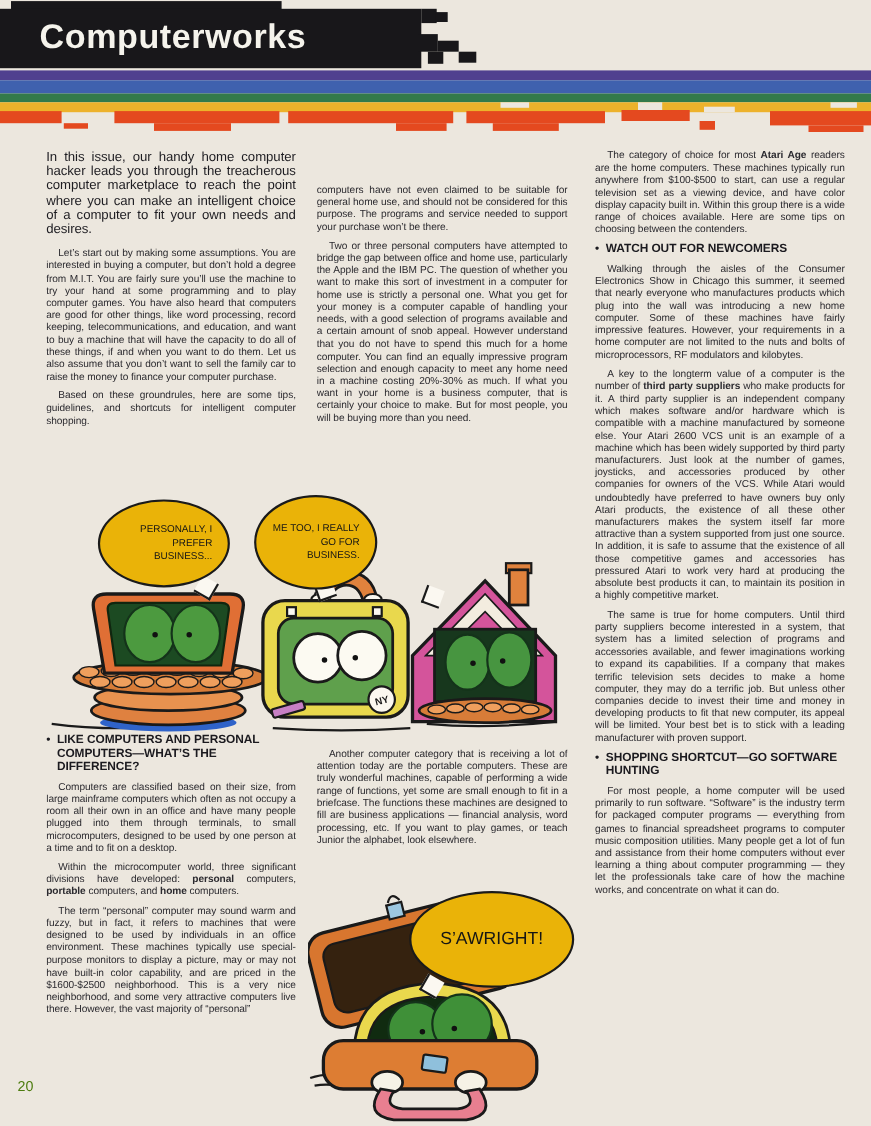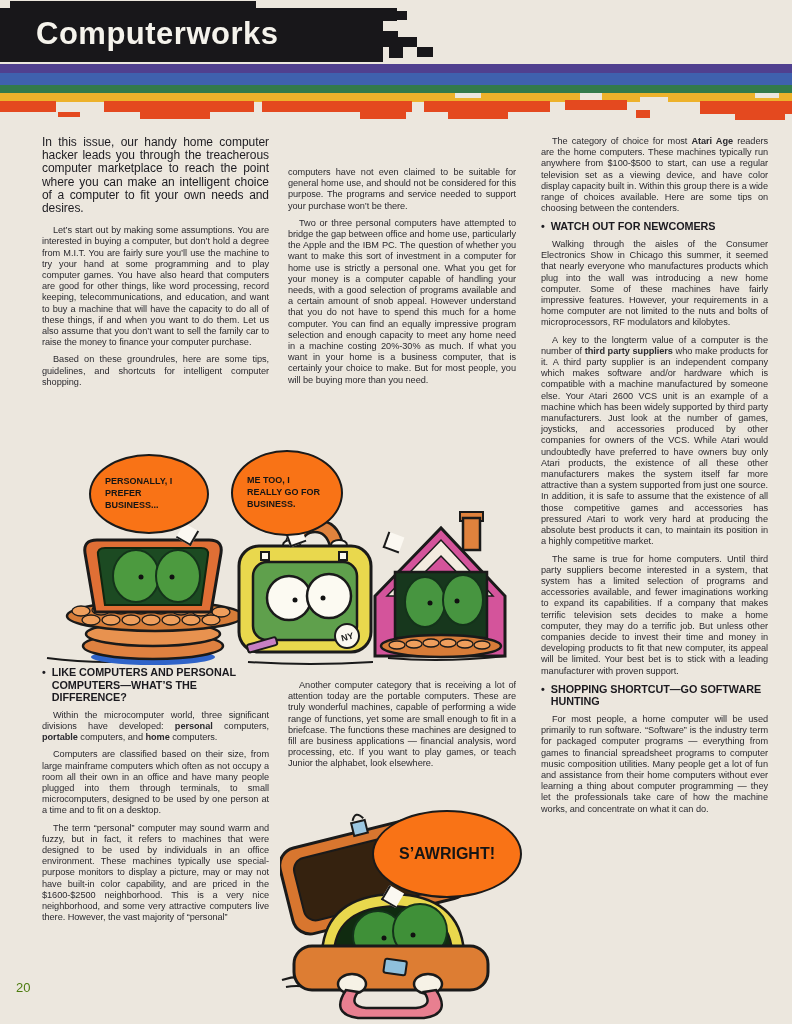--- a/index.html
+++ b/index.html
@@ -33,23 +33,23 @@
   .col3{left:541px;top:136px;width:227px;height:892px;}
   .col1b{left:42px;top:666px;width:227px;height:345px;overflow:hidden;}
   .col2b{left:288px;top:680px;width:228px;height:128px;overflow:hidden;}
   .page-num{position:absolute;left:16px;top:980px;font-size:13px;color:#4d7c0f;}
 
   
   .cartoon{position:absolute;}
   .c1{left:33px;top:450px;width:492px;height:222px;}
   .c2{left:280px;top:810px;width:248px;height:212px;}
   .cartoon svg{position:absolute;left:0;top:0;}
-  .bubble{position:absolute;background:#f97316;border:2.5px solid #1a1a1a;border-radius:50%;
-    display:flex;align-items:center;justify-content:center;text-align:left;
-    font-weight:700;font-size:9px;line-height:1.3;color:#151515;box-sizing:border-box;
+  .bubble{position:absolute;background:#eab308;border:2.5px solid #1a1a1a;border-radius:50%;
+    display:flex;align-items:center;justify-content:center;text-align:right;
+    font-weight:400;font-size:9px;line-height:1.3;color:#151515;box-sizing:border-box;
     padding:12px 14px;z-index:3;}
   .tail{position:absolute;width:15px;height:15px;background:#fbf8f1;
     border-right:2.5px solid #1a1a1a;border-bottom:2.5px solid #1a1a1a;z-index:2;}
 </style>
 </head>
 <body>
 
 <div id="page">
 
   <div class="banner-topbar"></div>
@@ -198,22 +198,22 @@
         </g>
       </g>
     </svg>
   </div>
 
   <div class="col col1b">
     <div class="sec-head">
       <span class="bullet">•</span>
       <span>LIKE COMPUTERS AND PERSONAL COMPUTERS—WHAT’S THE DIFFERENCE?</span>
     </div>
+    <p class="indent">Computers are classified based on their size, from large mainframe computers which often as not occupy a room all their own in an office and have many people plugged into them through terminals, to small microcomputers, designed to be used by one person at a time and to fit on a desktop.</p>
     <p class="indent"><span>Within the microcomputer world, three significant divisions have developed: </span><b>personal</b><span> computers, </span><b>portable</b><span> computers, and </span><b>home</b><span> computers.</span></p>
-    <p class="indent">Computers are classified based on their size, from large mainframe computers which often as not occupy a room all their own in an office and have many people plugged into them through terminals, to small microcomputers, designed to be used by one person at a time and to fit on a desktop.</p>
     <p class="indent">The term “personal” computer may sound warm and fuzzy, but in fact, it refers to machines that were designed to be used by individuals in an office environment. These machines typically use special-purpose monitors to display a picture, may or may not have built-in color capability, and are priced in the $1600-$2500 neighborhood. This is a very nice neighborhood, and some very attractive computers live there. However, the vast majority of “personal”</p>
   </div>
 
   <div class="col col2b">
     <p class="indent">Another computer category that is receiving a lot of attention today are the portable computers. These are truly wonderful machines, capable of performing a wide range of functions, yet some are small enough to fit in a briefcase. The functions these machines are designed to fill are business applications — financial analysis, word processing, etc. If you want to play games, or teach Junior the alphabet, look elsewhere.</p>
   </div>
 
   <div class="cartoon c2">
     <div class="bubble" style="left:92px;top:0px;width:150px;height:88px;font-size:16px;">S’AWRIGHT!</div>
     <div class="tail" style="left:104px;top:78px;transform:rotate(120deg);"></div>

